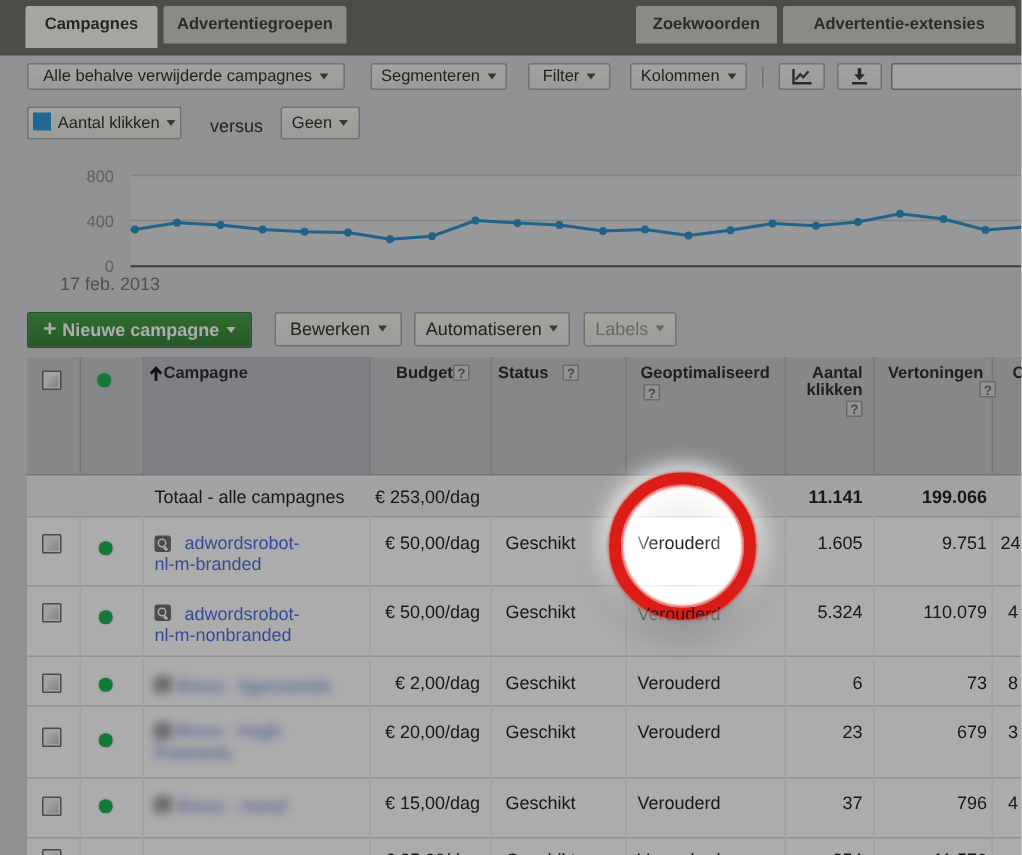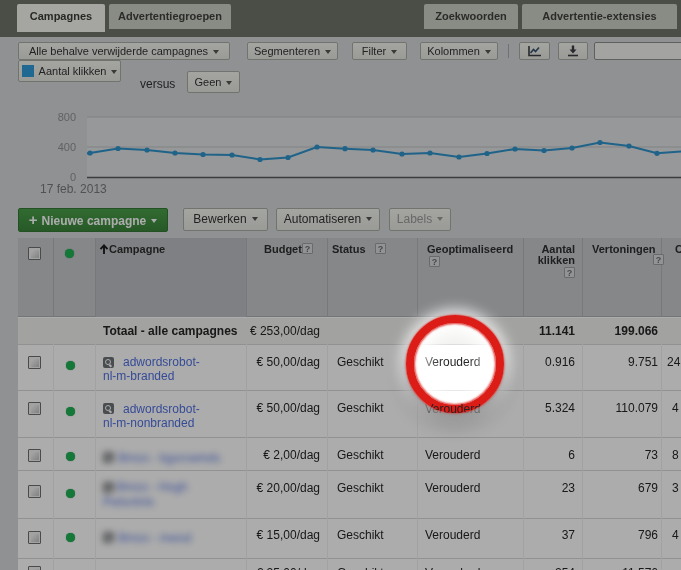--- a/index.html
+++ b/index.html
@@ -72,21 +72,21 @@
 </div>
 <div class="btn" style="left:558px; top:42px; width:30px; height:18px;">
   <svg width="12" height="12" style="margin-top:2px;" viewBox="0 0 12 12">
     <path d="M6 0.5 L6 6" stroke="#3A3E42" stroke-width="2.4" fill="none"></path>
     <path d="M2.5 4.5 L6 8.5 L9.5 4.5 Z" fill="#3A3E42"></path>
     <path d="M1 10.5 L11 10.5" stroke="#3A3E42" stroke-width="1.6"></path>
   </svg>
 </div>
 <div class="abs" style="left:594px; top:42px; width:95px; height:18px; background:#F2F4F1; border:1px solid #8A8F89; border-radius:2px;"></div>
 
-<div class="btn" style="left:18px; top:60px; width:103px; height:22px; line-height:20px;">
+<div class="btn" style="left:18px; top:71px; width:103px; height:22px; line-height:20px;">
   <span style="display:inline-block; width:12px; height:12px; background:#2D9BD8; vertical-align:middle; margin-right:5px; margin-top:-2px;"></span>Aantal klikken<span class="caret"></span></div>
 <div class="abs" style="left:140px; top:77px; font-size:12px; color:#333;">versus</div>
 <div class="btn" style="left:187px; top:71px; width:53px; height:22px; line-height:20px;">Geen<span class="caret"></span></div>
 
 <svg class="abs" style="left:0; top:108px;" width="681" height="92" viewBox="0 0 681 92">
   <rect x="87" y="9" width="594" height="60.5" fill="#DEE1E4"></rect>
   <line x1="87" y1="9" x2="681" y2="9" stroke="#BFC2C5" stroke-width="1"></line>
   <line x1="87" y1="39" x2="681" y2="39" stroke="#BFC2C5" stroke-width="1"></line>
   <line x1="87" y1="69.5" x2="681" y2="69.5" stroke="#55585A" stroke-width="1.3"></line>
   <text x="76" y="13" font-size="11" fill="#8F9194" text-anchor="end">800</text>
@@ -153,21 +153,21 @@
 <div class="hcell" style="left:427px; top:243px;">Geoptimaliseerd</div>
 <div class="q" style="left:429px; top:256px;">?</div>
 <div class="hcell" style="left:575px; top:243px; transform:translateX(-100%);">Aantal</div>
 <div class="hcell" style="left:575px; top:254px; transform:translateX(-100%);">klikken</div>
 <div class="q" style="left:564px; top:267px;">?</div>
 <div class="hcell" style="left:592px; top:243px;">Vertoningen</div>
 <div class="q" style="left:653px; top:254px;">?</div>
 <div class="hcell" style="left:675px; top:243px;">C</div>
 
 <div class="abs" style="left:18px; top:318px; width:663px; height:26px; background:#F0F1EE;"></div>
-<div class="txt" style="left:103px; top:324px; font-weight:bold;">Totaal - alle campagnes</div>
+<div class="txt" style="left:103px; top:324px; font-weight:normal;">Totaal - alle campagnes</div>
 <div class="num" style="left:220px; top:324px; width:100px;">€ 253,00/dag</div>
 <div class="num" style="left:475px; top:324px; width:100px; font-weight:bold;">11.141</div>
 <div class="num" style="left:558px; top:324px; width:100px; font-weight:bold;">199.066</div>
 <div class="rowline" style="top:344px;"></div>
 
 <div class="rowline" style="top:390px;"></div>
 <div class="rowline" style="top:437px;"></div>
 <div class="rowline" style="top:470px;"></div>
 <div class="rowline" style="top:518px;"></div>
 <div class="rowline" style="top:558px;"></div>
@@ -182,21 +182,21 @@
 <div class="vline" style="left:661px; top:344px; height:226px;"></div>
 
 <div class="cb" style="left:28px; top:356px;"></div>
 <div class="dot" style="left:66px; top:361px;"></div>
 <div class="cicon" style="left:103px; top:357px;"></div>
 <div class="lnk" style="left:123px; top:355px;">adwordsrobot-</div>
 <div class="lnk" style="left:103px; top:369px;">nl-m-branded</div>
 <div class="num" style="left:220px; top:355px; width:100px;">€ 50,00/dag</div>
 <div class="txt" style="left:337px; top:355px;">Geschikt</div>
 <div class="txt" style="left:425px; top:355px;">Verouderd</div>
-<div class="num" style="left:475px; top:355px; width:100px;">0.916</div>
+<div class="num" style="left:475px; top:355px; width:100px;">1.605</div>
 <div class="num" style="left:558px; top:355px; width:100px;">9.751</div>
 <div class="txt" style="left:667px; top:355px;">24</div>
 
 <div class="cb" style="left:28px; top:402px;"></div>
 <div class="dot" style="left:66px; top:407px;"></div>
 <div class="cicon" style="left:103px; top:403px;"></div>
 <div class="lnk" style="left:123px; top:402px;">adwordsrobot-</div>
 <div class="lnk" style="left:103px; top:416px;">nl-m-nonbranded</div>
 <div class="num" style="left:220px; top:401px; width:100px;">€ 50,00/dag</div>
 <div class="txt" style="left:337px; top:401px;">Geschikt</div>

